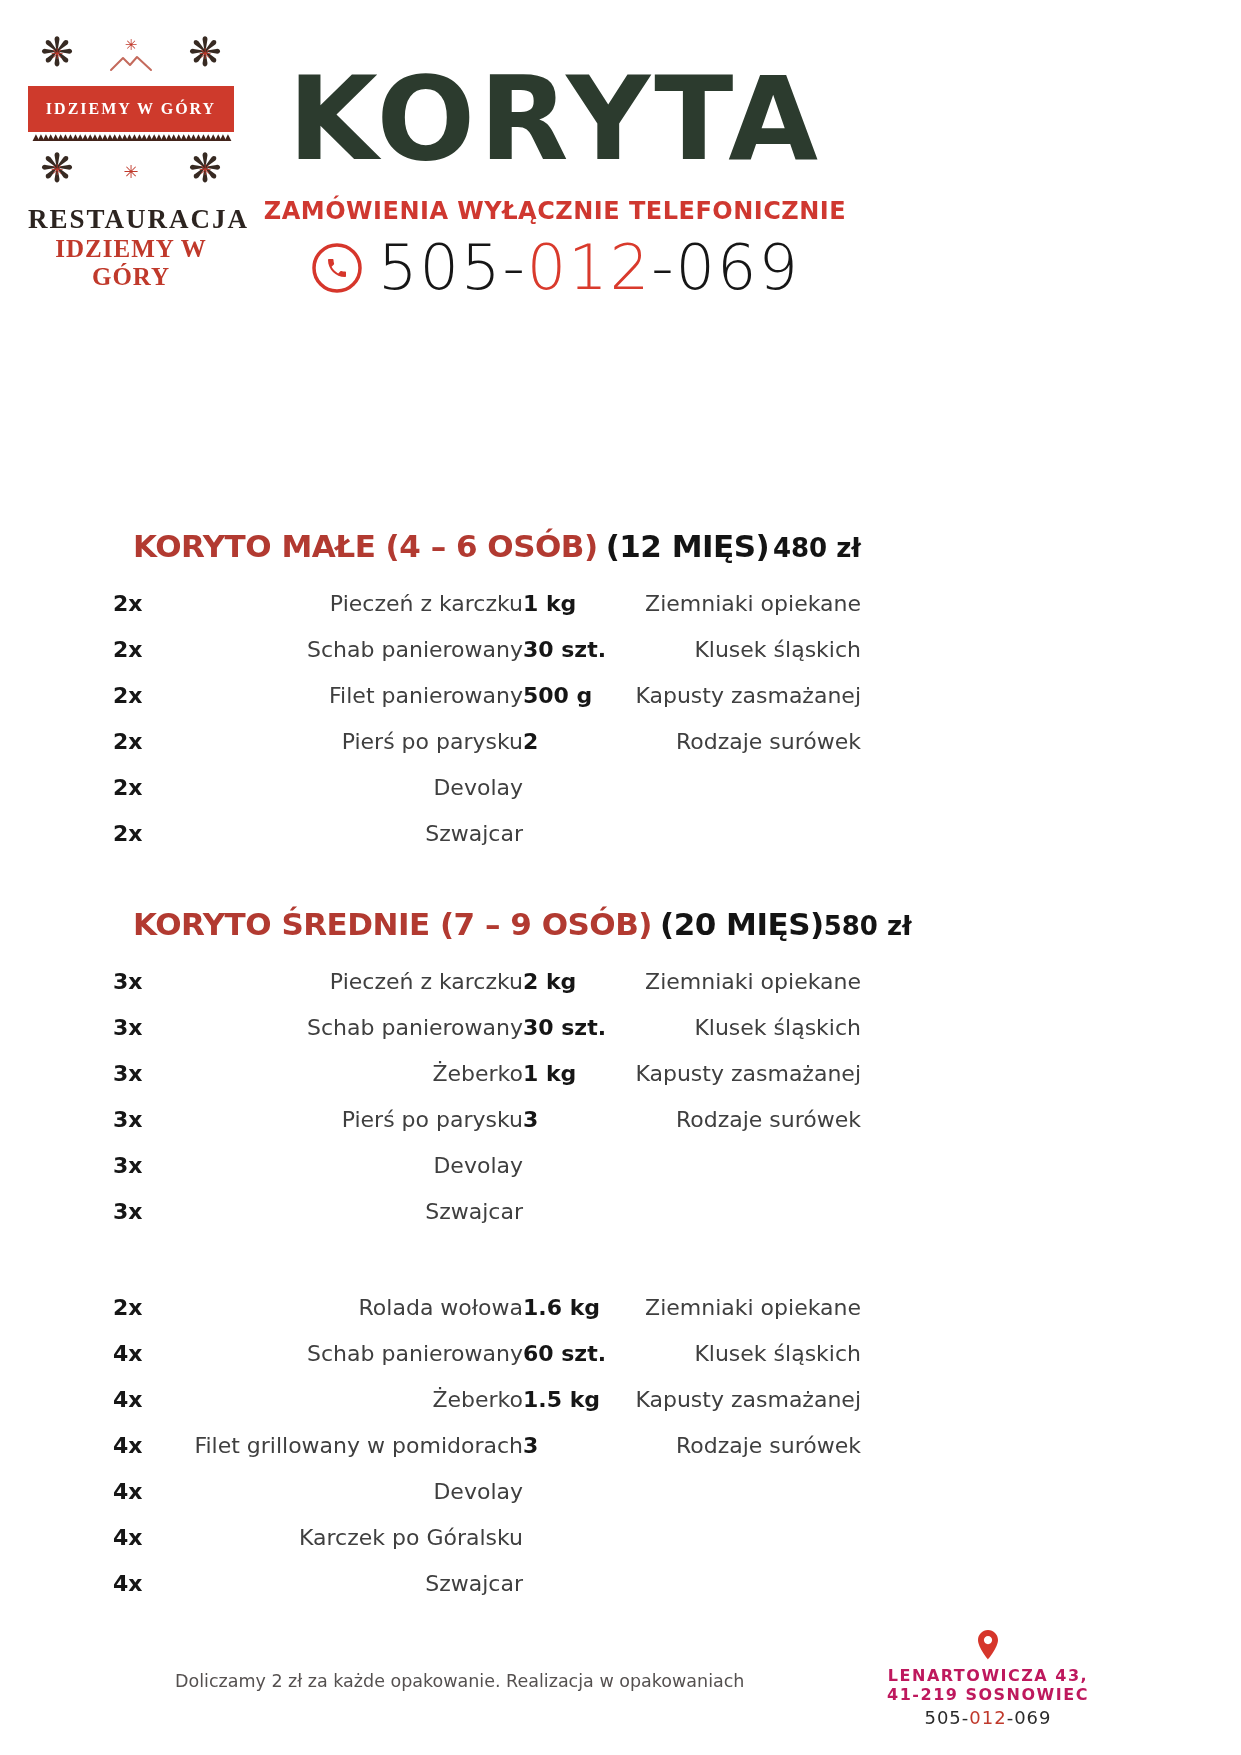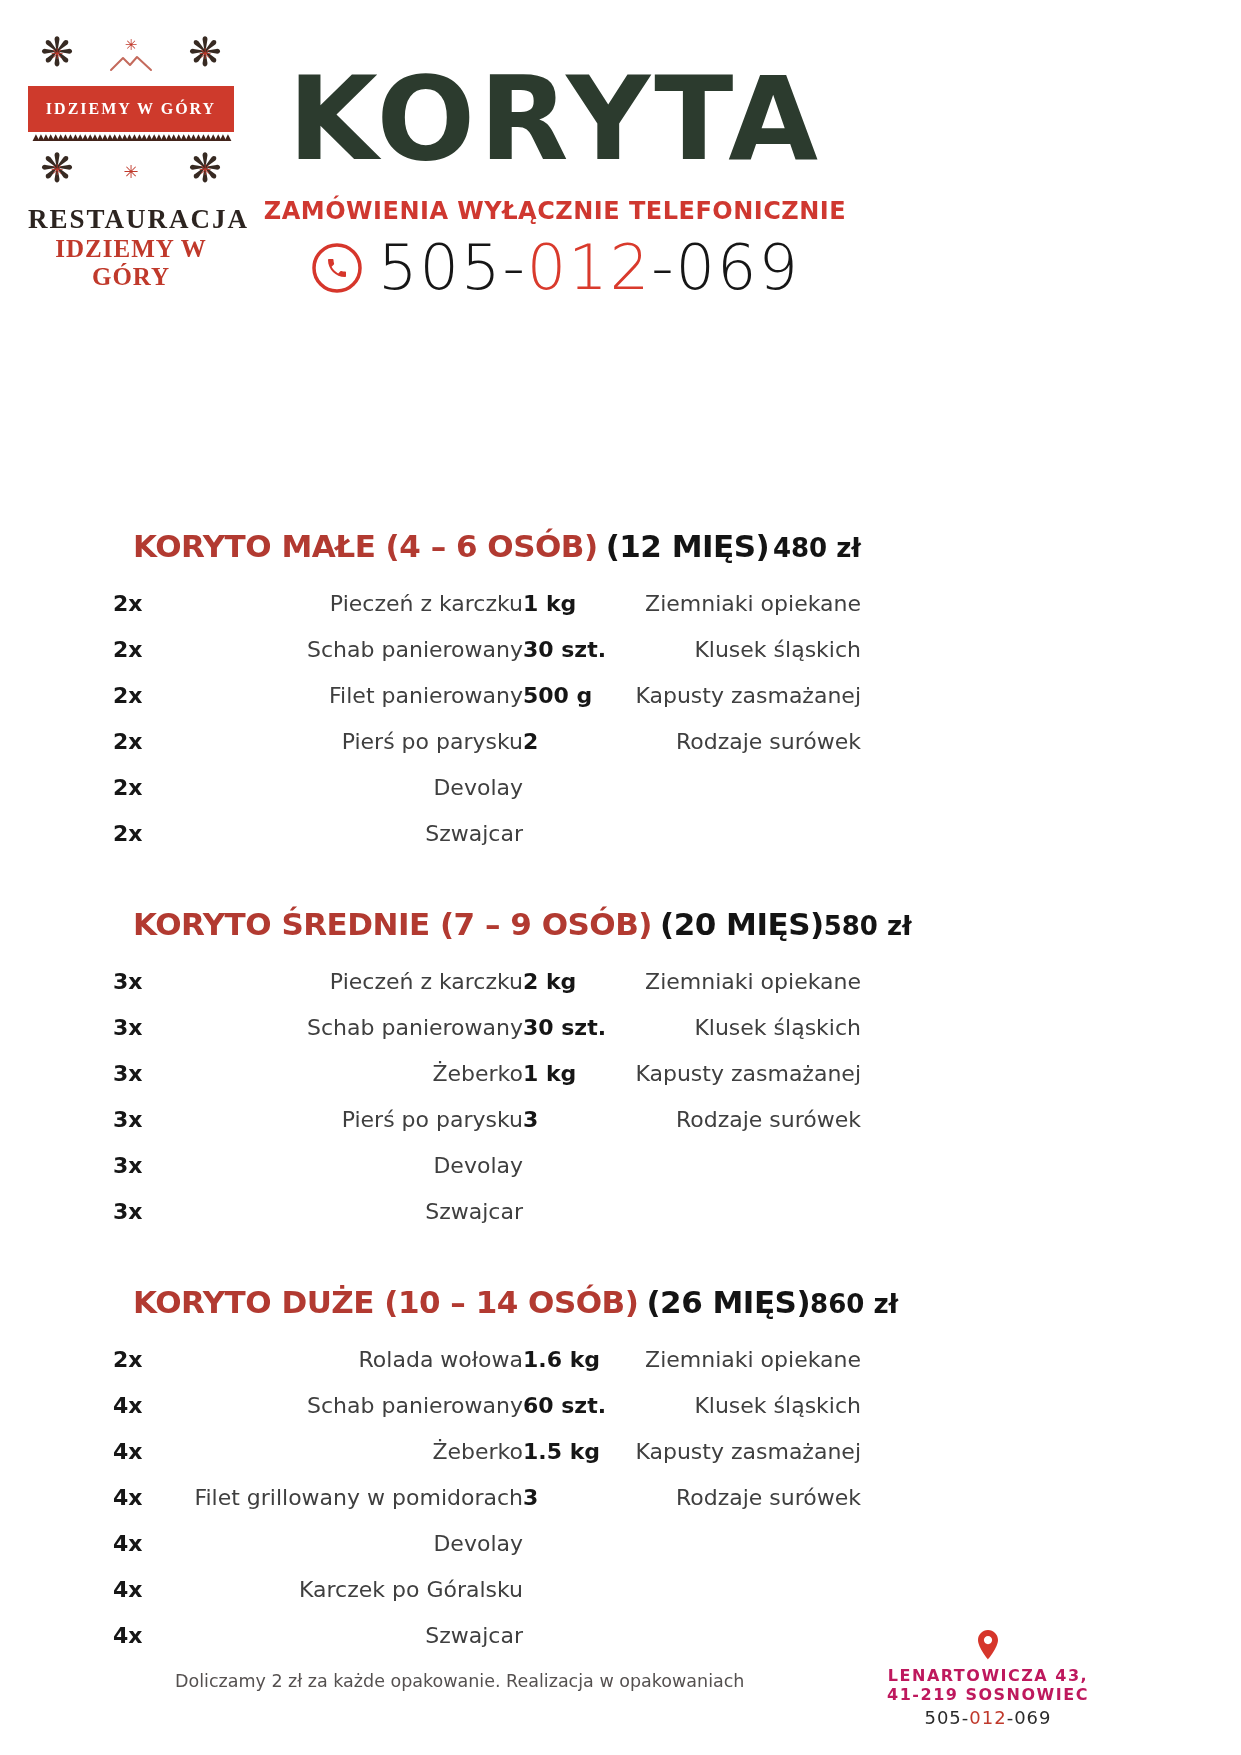--- a/index.html
+++ b/index.html
@@ -298,26 +298,20 @@
 
   <div class="item">
     <span class="qty">3</span>
     <span class="iname">Rodzaje surówek</span>
   </div>
 </div>
     </div>
   </div>
 
   <div class="section">
-    <div class="sec-head">
-      <div class="sec-title">
-        <span class="red-part">KORYTO DUŻE (10 – 14 OSÓB)</span><span class="black-part">(26 MIĘS)</span>
-      </div>
-      <div class="sec-price">860 zł</div>
-    </div>
     <div class="sec-cols">
       <div class="col-left">
   <div class="item">
     <span class="qty">2x</span>
     <span class="iname">Rolada wołowa</span>
   </div>
 
   <div class="item">
     <span class="qty">4x</span>
     <span class="iname">Schab panierowany</span>

